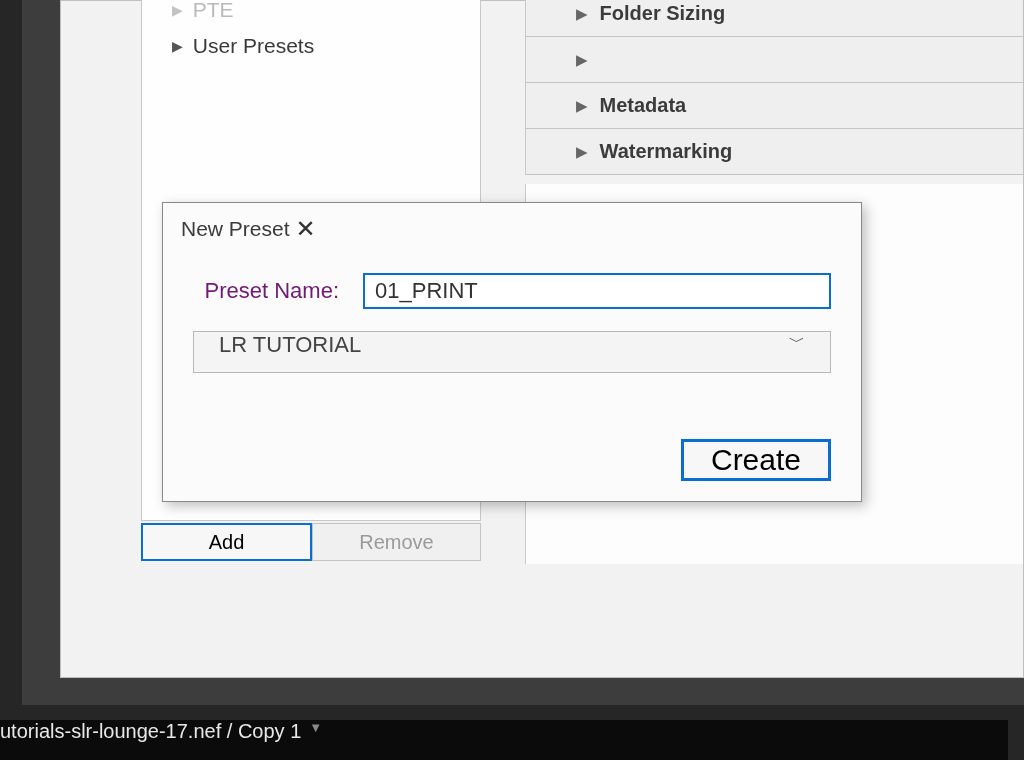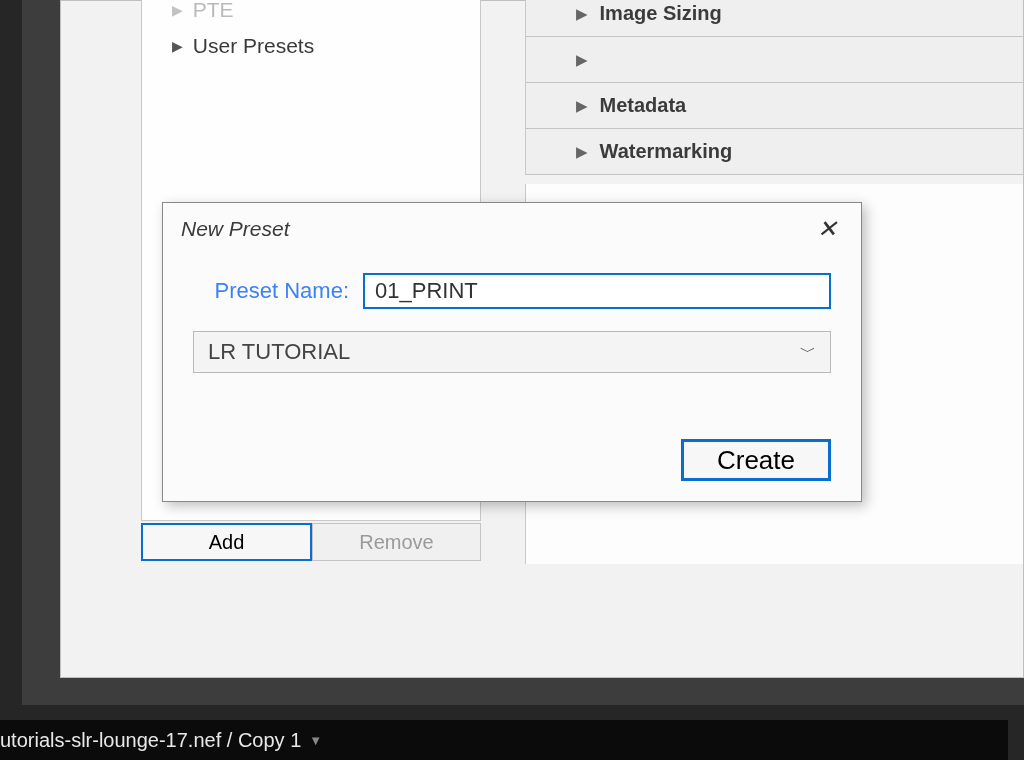--- a/index.html
+++ b/index.html
@@ -29,33 +29,33 @@
   .btn-plugin { height: 42px; padding: 0 18px; font-size: 20px; background: #efefef; border: 1px solid #bcbcbc; }
 
   
   .accordion { position: absolute; left: 464px; top: -10px; right: 0; border-left: 1px solid #c8c8c8; }
   .acc-item { display: flex; align-items: center; gap: 12px; height: 46px; background: #efefef; border-bottom: 1px solid #c4c4c4; padding-left: 50px; font-size: 20px; font-weight: 700; color: #3b3b3b; }
   .acc-item .tri { font-size: 15px; color: #666; font-weight: normal; }
   .accordion-bg { position: absolute; left: 464px; top: 183px; right: 0; height: 380px; background: #fdfdfd; border-left: 1px solid #c8c8c8; }
 
   
   .modal { position: absolute; left: 162px; top: 202px; width: 700px; height: 300px; background: #fbfbfb; border: 1px solid #888; box-shadow: 4px 4px 12px rgba(0,0,0,0.25); }
-  .modal-titlebar { display: flex; align-items: center; justify-content: space-between; padding: 10px 18px 6px 18px; font-size: 21px; color: #3a3a3a; font-style: italic; }
+  .modal-titlebar { display: flex; align-items: center; padding: 10px 18px 6px 18px; font-size: 21px; color: #3a3a3a; }
   .modal-close { font-size: 24px; color: #333; padding: 2px 6px; cursor: default; font-family: Arial, sans-serif; }
   .form-row { display: flex; align-items: center; margin: 22px 30px 0 30px; }
-  .form-label { width: 170px; text-align: right; font-size: 22px; color: #3b82f6; padding-right: 14px; }
+  .form-label { width: 170px; text-align: right; font-size: 22px; color: #701a75; padding-right: 24px; }
   .txt { flex: 1; height: 36px; border: 2px solid #0a6ed1; background: #fff; font-size: 22px; padding: 0 10px; color: #333; outline: none; }
-  .combo { flex: 1; height: 42px; border: 1px solid #b8b8b8; background: #f4f4f4; display: flex; align-items: center; justify-content: space-between; padding: 0 14px; font-size: 22px; color: #444; }
+  .combo { flex: 1; height: 42px; border: 1px solid #b8b8b8; background: #f4f4f4; display: flex; justify-content: space-between; padding: 0 25px; font-size: 22px; color: #444; }
   .combo .chev { font-size: 16px; color: #555; }
   .modal-actions { position: absolute; right: 30px; bottom: 20px; display: flex; gap: 28px; }
-  .btn { width: 150px; height: 42px; font-size: 26px; background: #efefef; border: 1px solid #b5b5b5; margin-top: 36px; }
+  .btn { width: 150px; height: 42px; font-size: 30px; background: #efefef; border: 1px solid #b5b5b5; margin-top: 36px; }
   .btn-primary { border: 3px solid #0a6ed1; background: #f7f7f7; }
 
   
-  .statusbar { position: absolute; left: 0; right: 16px; bottom: 0; height: 40px; background: #0b0b0b; color: #e8e8e8; font-size: 20px; display: flex; align-items: center; padding-left: 0; gap: 8px; }
+  .statusbar { position: absolute; left: 0; right: 16px; bottom: 0; height: 40px; background: #0b0b0b; color: #e8e8e8; font-size: 20px; display: flex; padding-left: 0; gap: 8px; }
   .statusbar .drop { font-size: 13px; color: #888; }
 </style>
 </head>
 <body>
 
 <div class="dark-shell"></div>
 <div class="dark-inner"></div>
 
 <div class="main-panel">
 
@@ -66,21 +66,21 @@
     </div>
     <div class="tree-item">
       <span class="tri">▶</span>
       <span>User Presets</span>
     </div>
   </div>
 
   <div class="accordion">
     <div class="acc-item">
       <span class="tri">▶</span>
-      <span>Image Sizing</span>
+      <span>Folder Sizing</span>
     </div>
     <div class="acc-item">
       <span class="tri">▶</span>
     </div>
     <div class="acc-item">
       <span class="tri">▶</span>
       <span>Metadata</span>
     </div>
     <div class="acc-item">
       <span class="tri">▶</span>

